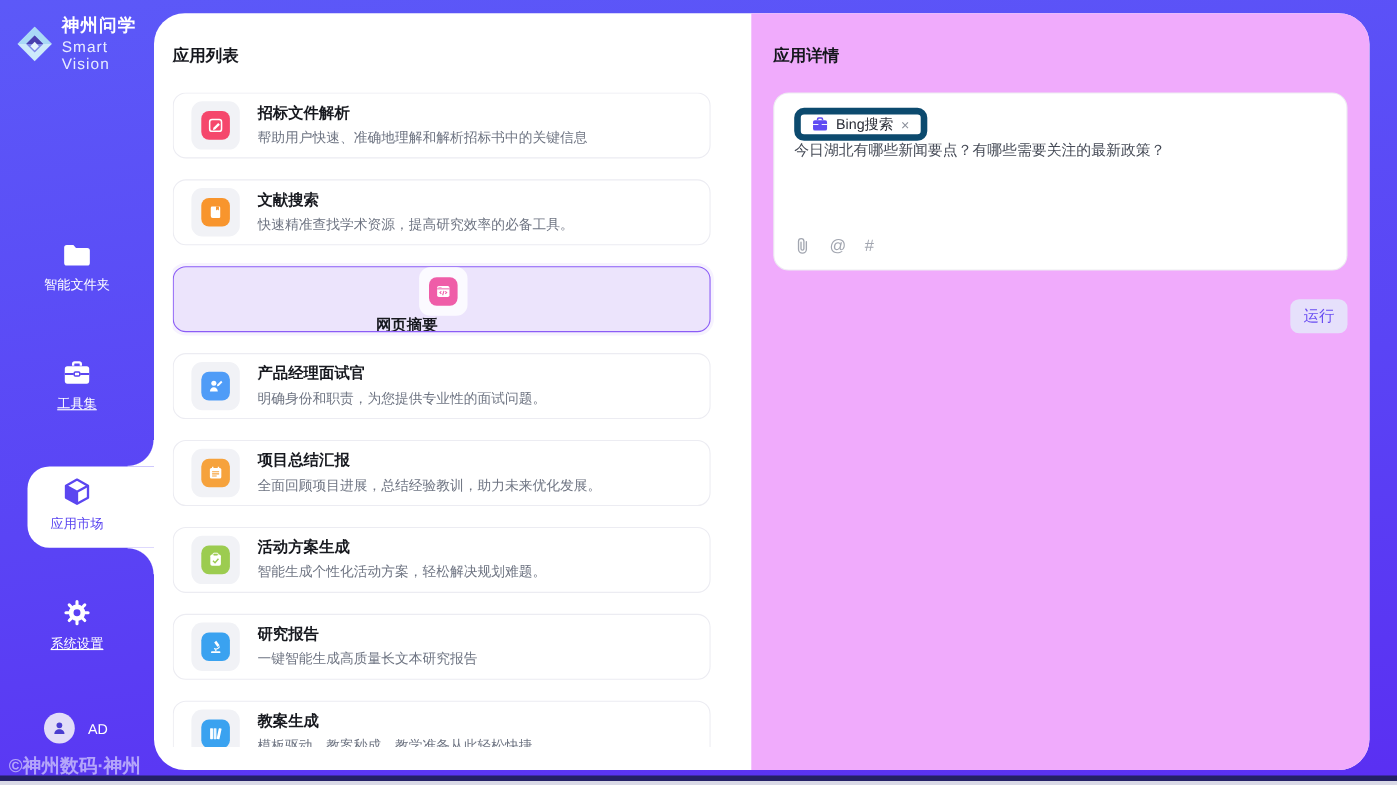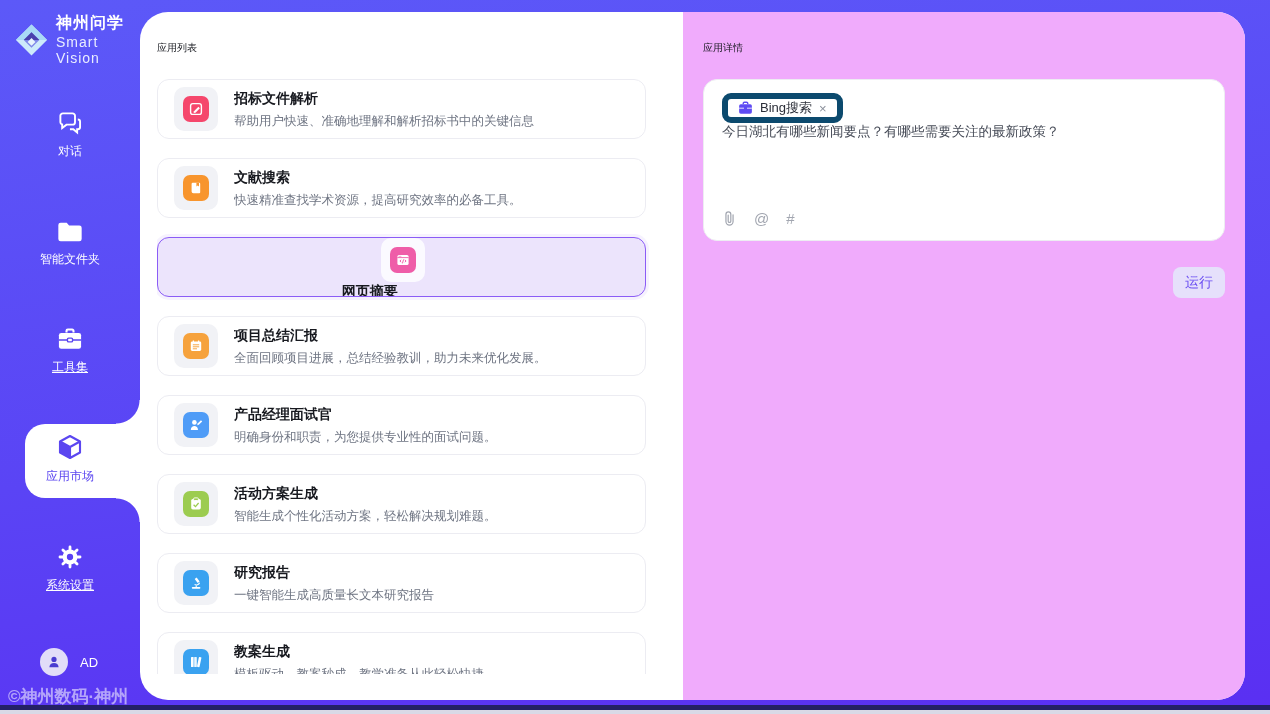--- a/index.html
+++ b/index.html
@@ -27,21 +27,21 @@
   .nav-item.active { top:432px; z-index:2; color:#5b46f0; }
   .user-row { position:absolute; left:40px; top:648px; display:flex; align-items:center; gap:12px; }
   .avatar { width:28px; height:28px; border-radius:50%; background:#e2ddf8;
     display:flex; align-items:center; justify-content:center; }
   .user-name { color:#fff; font-size:13px; }
   .copyright { position:absolute; left:8px; top:685px; color:rgba(255,255,255,.55); font-size:17px;font-weight:bold; }
 
   
   .content { position:absolute; left:140px; top:12px; right:25px; bottom:14px;
     background:#fff; border-radius:28px; overflow:hidden; display:flex; }
-  .panel-title { font-size:10px; font-weight:400; color:#15171d; }
+  .panel-title { font-size:15px; font-weight:700; color:#15171d; }
 
   .list-panel { width:543px; padding:29px 0 0 17px; position:relative; }
   .list-viewport { position:relative; margin-top:24px; width:505px; height:595px; overflow:hidden; }
   .cards { width:489px; }
   .card { width:489px; height:60px; border:1px solid #ececf2; border-radius:12px;
     background:#fff; display:flex; align-items:center; padding:0 14px 0 16px; margin-bottom:19px;
     cursor:pointer; }
   .card.selected { background:#ece4fc; border:1.5px solid #8b5cf6;
     box-shadow:0 0 0 3px rgba(139,92,246,.08);flex-direction:column; }
   .icon-box { width:44px; height:44px; border-radius:10px; background:#f1f2f6;
@@ -80,27 +80,20 @@
         <path d="M18 10l8 8-8 8-8-8Z" fill="#7f88e8"></path>
         <path d="M18 10l8 8H10Z" fill="#4a3fae"></path>
         <path d="M18 16l4 4-4 4-4-4Z" fill="#e8f4fd"></path>
       </svg>
       <div class="logo-txt">
         <div class="cn">神州问学</div>
         <div class="en">Smart Vision</div>
       </div>
     </div>
 
-    <div class="nav-item" style="top:110px">
-      <svg width="27" height="27" viewBox="0 0 24 24">
-        <path d="M3 5.2A2.2 2.2 0 015.2 3h8.6A2.2 2.2 0 0116 5.2v5.6a2.2 2.2 0 01-2.2 2.2H8.4L4.6 16v-3.1A2.2 2.2 0 013 10.8z" fill="none" stroke="#fff" stroke-width="1.7"></path>
-        <path d="M18.5 8.5a2 2 0 012 2v4.6a2 2 0 01-2 2h-.6V20l-3.4-2.9h-3" fill="none" stroke="#fff" stroke-width="1.7"></path>
-      </svg>
-      <span class="lbl">对话</span>
-    </div>
 
     <div class="nav-item" style="top:219px">
       <svg width="28" height="26" viewBox="0 0 24 22">
         <path d="M2 5a2 2 0 012-2h5.2l2 2.4H20a2 2 0 012 2V17a2 2 0 01-2 2H4a2 2 0 01-2-2z" fill="#fff"></path>
       </svg>
       <span class="lbl">智能文件夹</span>
     </div>
 
     <div class="nav-item" style="top:327px">
       <svg width="28" height="26" viewBox="0 0 24 22">
@@ -206,47 +199,47 @@
               </span>
             </span>
             <span class="card-text">
               <span class="card-name">网页摘要</span>
               <div class="card-desc">每日政府新闻资讯快查。</div>
             </span>
           </div>
 
           <div class="card">
             <span class="icon-box">
+              <span class="mini-icon" style="background: rgb(79, 156, 247);">
+                <svg width="16" height="16" viewBox="0 0 16 16">
+                    <circle cx="6.4" cy="5.4" r="2.3" fill="#fff"></circle>
+                    <path d="M2.8 13c0-2.5 1.7-4 3.6-4s3.6 1.5 3.6 4z" fill="#fff"></path>
+                    <path d="M9.6 6.6l3.4-3.4 1.2 1.2-3.4 3.4-1.6.4z" fill="#fff"></path>
+                  </svg>
+              </span>
+            </span>
+            <span class="card-text">
+              <span class="card-name">产品经理面试官</span>
+              <div class="card-desc">明确身份和职责，为您提供专业性的面试问题。</div>
+            </span>
+          </div>
+
+          <div class="card">
+            <span class="icon-box">
               <span class="mini-icon" style="background: rgb(246, 162, 60);">
                 <svg width="16" height="16" viewBox="0 0 16 16">
                     <rect x="2.8" y="3.4" width="10.4" height="9.6" rx="1.4" fill="#fff"></rect>
                     <path d="M5.4 2.4v2.2M10.6 2.4v2.2" stroke="#fff" stroke-width="1.3"></path>
                     <path d="M4.8 6.8h6.4M4.8 8.8h6.4M4.8 10.8h4.2" stroke="#f6a23c" stroke-width=".95"></path>
                   </svg>
               </span>
             </span>
             <span class="card-text">
               <span class="card-name">项目总结汇报</span>
               <div class="card-desc">全面回顾项目进展，总结经验教训，助力未来优化发展。</div>
-            </span>
-          </div>
-
-          <div class="card">
-            <span class="icon-box">
-              <span class="mini-icon" style="background: rgb(79, 156, 247);">
-                <svg width="16" height="16" viewBox="0 0 16 16">
-                    <circle cx="6.4" cy="5.4" r="2.3" fill="#fff"></circle>
-                    <path d="M2.8 13c0-2.5 1.7-4 3.6-4s3.6 1.5 3.6 4z" fill="#fff"></path>
-                    <path d="M9.6 6.6l3.4-3.4 1.2 1.2-3.4 3.4-1.6.4z" fill="#fff"></path>
-                  </svg>
-              </span>
-            </span>
-            <span class="card-text">
-              <span class="card-name">产品经理面试官</span>
-              <div class="card-desc">明确身份和职责，为您提供专业性的面试问题。</div>
             </span>
           </div>
 
           <div class="card">
             <span class="icon-box">
               <span class="mini-icon" style="background: rgb(156, 204, 80);">
                 <svg width="16" height="16" viewBox="0 0 16 16">
                     <rect x="3.2" y="3" width="9.6" height="10.4" rx="1.6" fill="#fff"></rect>
                     <rect x="5.6" y="1.9" width="4.8" height="2.6" rx="1" fill="#9ccc50" stroke="#fff" stroke-width=".9"></rect>
                     <path d="M5.6 8.7l1.9 1.9 3.1-3.6" fill="none" stroke="#9ccc50" stroke-width="1.3"></path>

